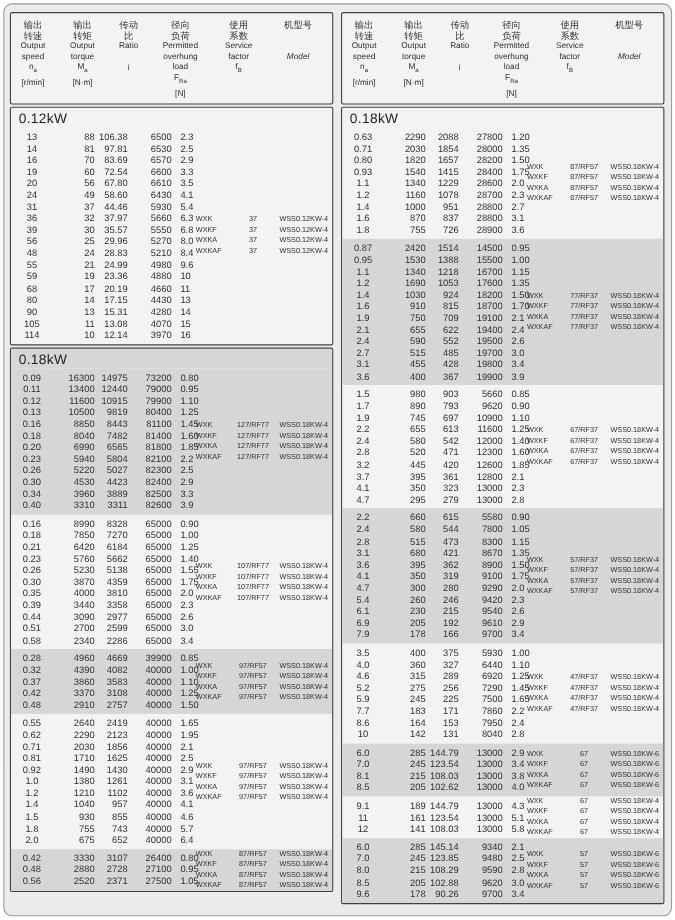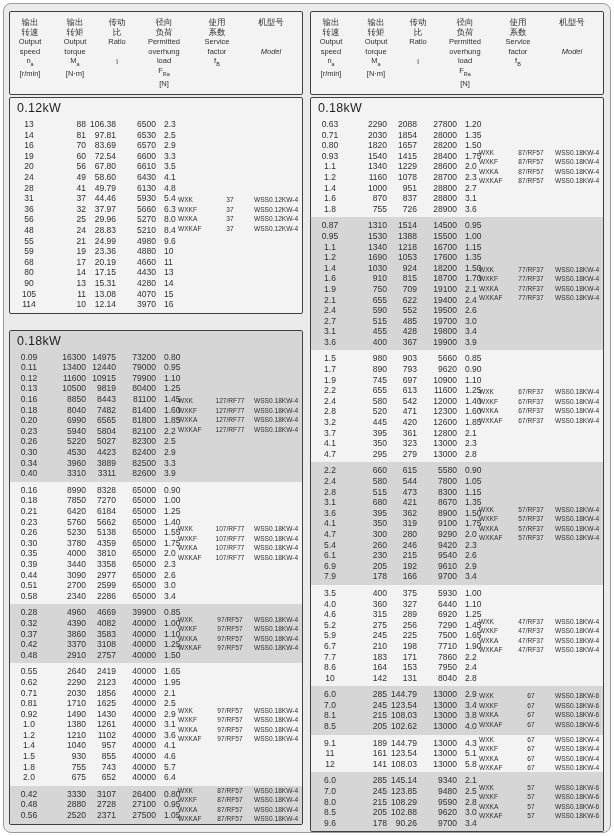--- a/index.html
+++ b/index.html
@@ -96,21 +96,21 @@
     <span class="h-unit"></span>
   </div>
 
   <div class="h-cell">
     <span class="h-cn">机型号</span>
     <span class="h-en">Model</span>
     <span class="h-sym"><span class="h-base"></span><sub class="h-sub"></sub></span>
     <span class="h-unit"></span>
   </div>
 </div>
-      <div style="display:flex;flex-direction:column;gap:16px;">
+      <div style="display:flex;flex-direction:column;gap:2px;">
   <div class="box section">
     <div class="section-title">0.12kW</div>
     <div class="blocks">
   <div class="block">
     <div class="rows">
   <div class="row">
     <span class="c-speed">13</span>
     <span class="c-torque">88</span>
     <span class="c-ratio">106.38</span>
     <span class="c-load">6500</span>
@@ -150,44 +150,44 @@
   </div>
 
   <div class="row">
     <span class="c-speed">24</span>
     <span class="c-torque">49</span>
     <span class="c-ratio">58.60</span>
     <span class="c-load">6430</span>
     <span class="c-factor">4.1</span>
   </div>
 
-  <div class="row">
-    <span class="c-speed">28</span>
-    <span class="c-torque">41</span>
-    <span class="c-ratio">49.79</span>
-    <span class="c-load">6130</span>
-    <span class="c-factor">4.8</span>
-  </div>
 
   <div class="row">
     <span class="c-speed">31</span>
     <span class="c-torque">37</span>
     <span class="c-ratio">44.46</span>
     <span class="c-load">5930</span>
     <span class="c-factor">5.4</span>
   </div>
 
   <div class="row">
     <span class="c-speed">36</span>
     <span class="c-torque">32</span>
     <span class="c-ratio">37.97</span>
     <span class="c-load">5660</span>
     <span class="c-factor">6.3</span>
   </div>
 
+  <div class="row">
+    <span class="c-speed">39</span>
+    <span class="c-torque">30</span>
+    <span class="c-ratio">35.57</span>
+    <span class="c-load">5550</span>
+    <span class="c-factor">6.8</span>
+  </div>
 
   <div class="row">
     <span class="c-speed">56</span>
     <span class="c-torque">25</span>
     <span class="c-ratio">29.96</span>
     <span class="c-load">5270</span>
     <span class="c-factor">8.0</span>
   </div>
 
   <div class="row">
@@ -448,21 +448,21 @@
   <div class="row">
     <span class="c-speed">0.26</span>
     <span class="c-torque">5230</span>
     <span class="c-ratio">5138</span>
     <span class="c-load">65000</span>
     <span class="c-factor">1.55</span>
   </div>
 
   <div class="row">
     <span class="c-speed">0.30</span>
-    <span class="c-torque">3780</span>
+    <span class="c-torque">3870</span>
     <span class="c-ratio">4359</span>
     <span class="c-load">65000</span>
     <span class="c-factor">1.75</span>
   </div>
 
   <div class="row">
     <span class="c-speed">0.35</span>
     <span class="c-torque">4000</span>
     <span class="c-ratio">3810</span>
     <span class="c-load">65000</span>
@@ -926,21 +926,21 @@
     <span class="m-code">87/RF57</span>
     <span class="m-series">WSS0.18KW-4</span>
   </div>
 </div>
   </div>
 
   <div class="block shaded">
     <div class="rows">
   <div class="row">
     <span class="c-speed">0.87</span>
-    <span class="c-torque">1310</span>
+    <span class="c-torque">2420</span>
     <span class="c-ratio">1514</span>
     <span class="c-load">14500</span>
     <span class="c-factor">0.95</span>
   </div>
 
   <div class="row">
     <span class="c-speed">0.95</span>
     <span class="c-torque">1530</span>
     <span class="c-ratio">1388</span>
     <span class="c-load">15500</span>
@@ -1315,27 +1315,20 @@
   </div>
 
   <div class="row">
     <span class="c-speed">5.9</span>
     <span class="c-torque">245</span>
     <span class="c-ratio">225</span>
     <span class="c-load">7500</span>
     <span class="c-factor">1.65</span>
   </div>
 
-  <div class="row">
-    <span class="c-speed">6.7</span>
-    <span class="c-torque">210</span>
-    <span class="c-ratio">198</span>
-    <span class="c-load">7710</span>
-    <span class="c-factor">1.90</span>
-  </div>
 
   <div class="row">
     <span class="c-speed">7.7</span>
     <span class="c-torque">183</span>
     <span class="c-ratio">171</span>
     <span class="c-load">7860</span>
     <span class="c-factor">2.2</span>
   </div>
 
   <div class="row">

